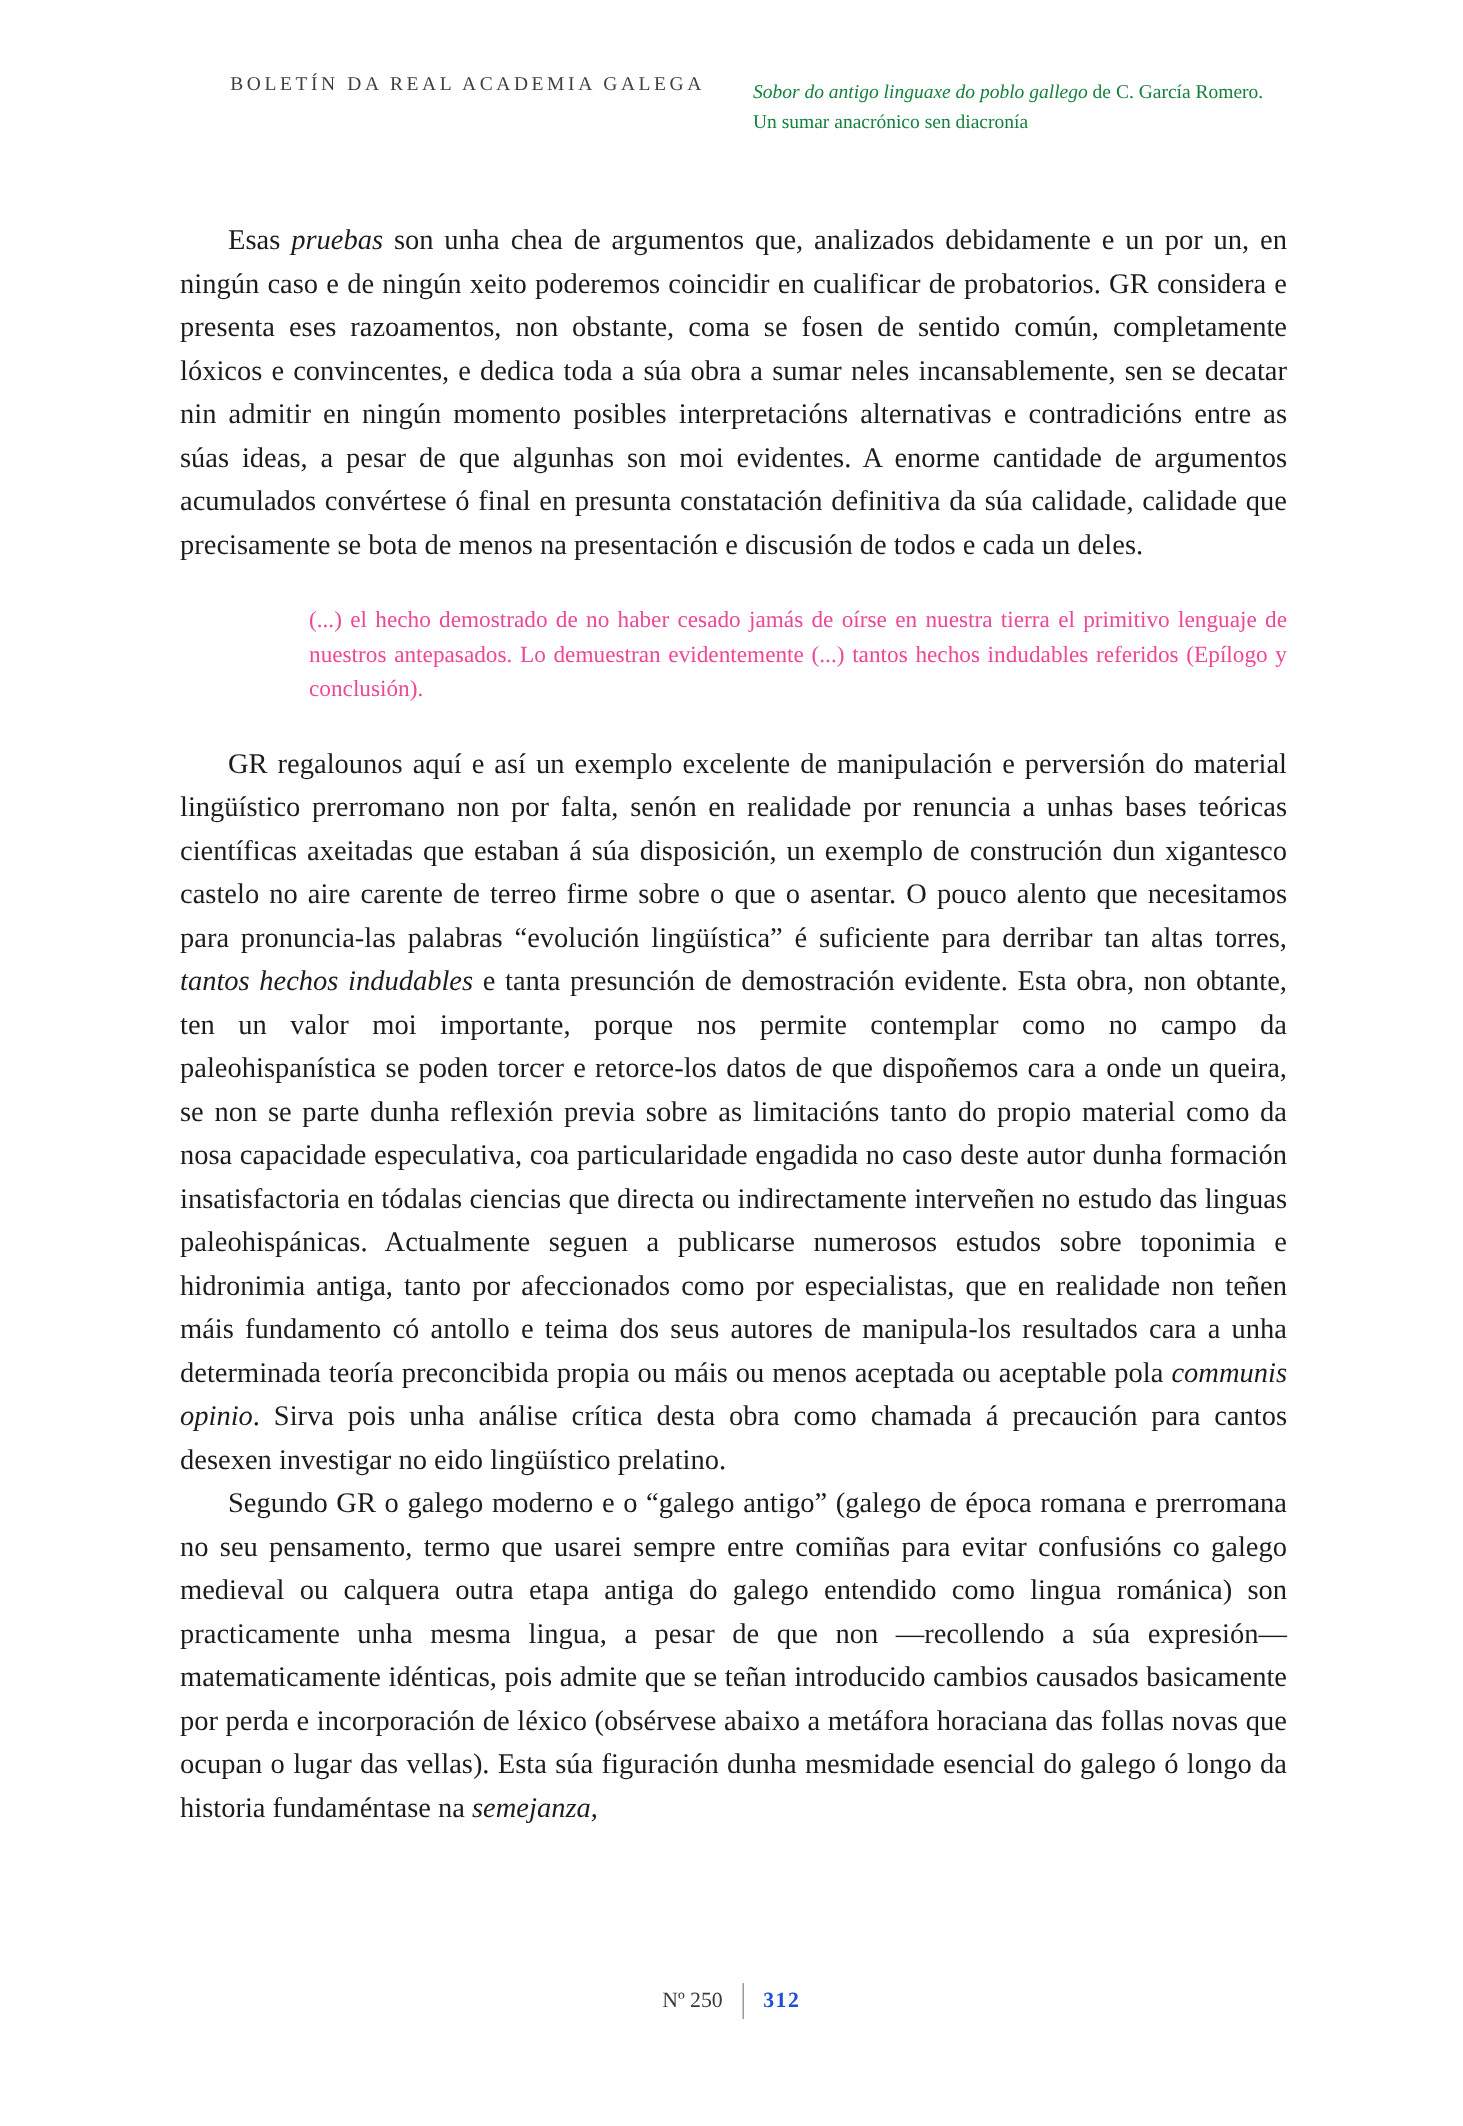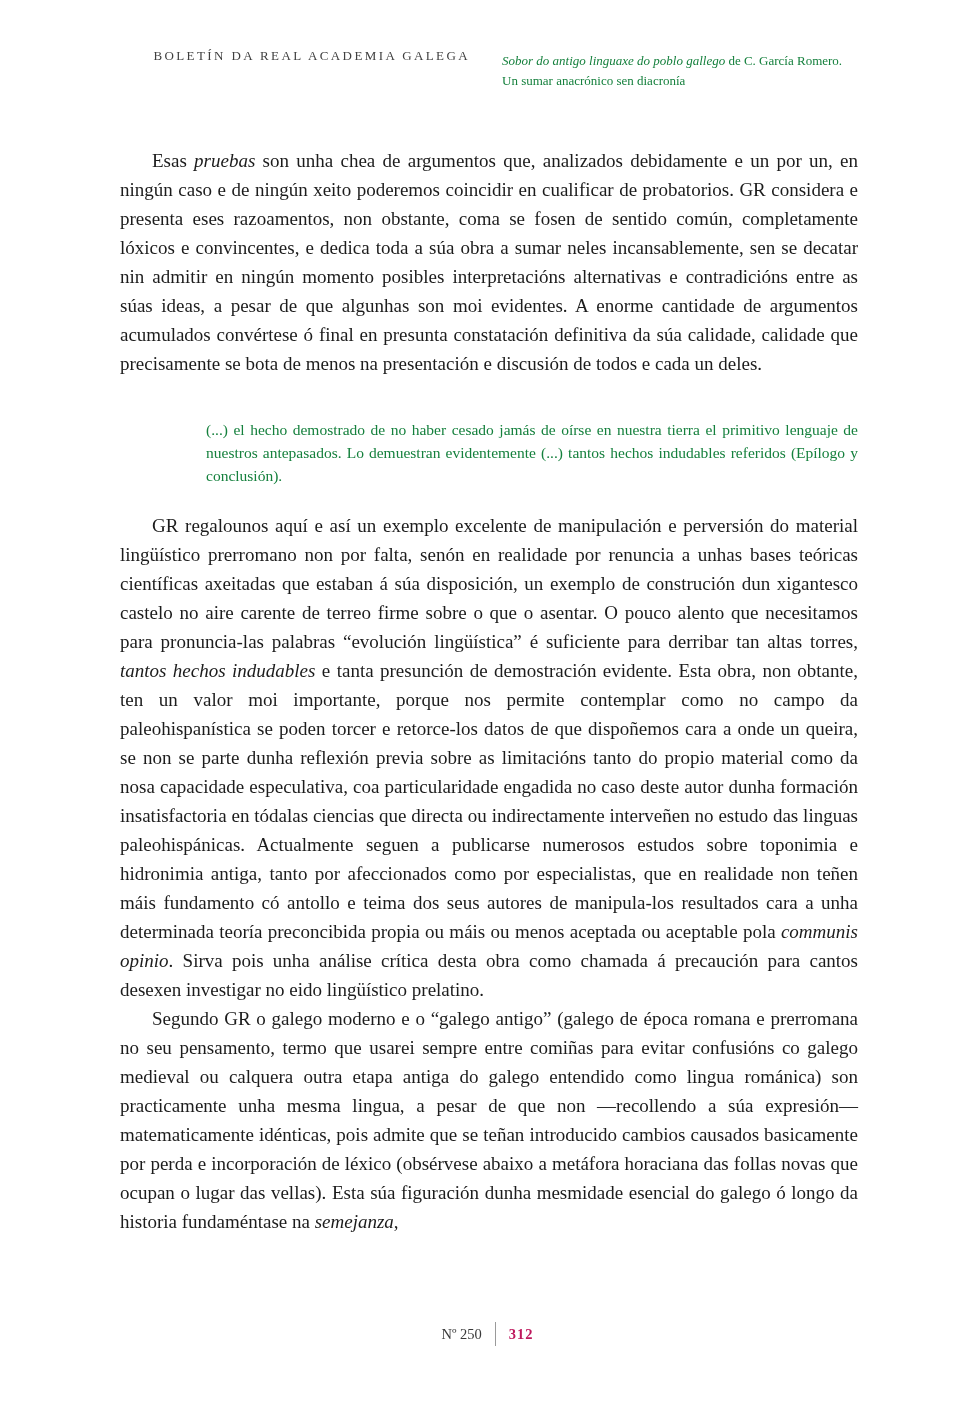--- a/index.html
+++ b/index.html
@@ -59,24 +59,24 @@
     font-size: 19px;
     line-height: 29px;
     text-align: justify;
     color: #1c1c1c;
   }
   .para {
     margin: 0;
     text-indent: 32px;
   }
   .quote {
-    margin: 40px 0 24px 86px;
+    margin: 24px 0 24px 86px;
     font-size: 15.5px;
     line-height: 23px;
-    color: #15803d;
+    color: #ec4899;
     text-indent: 0;
     text-align: justify;
   }
   .page-body em { font-style: italic; }
 
   
   .page-footer {
     position: absolute;
     top: 1322px;
     left: 0;
@@ -89,21 +89,21 @@
     color: #3a3a3a;
   }
   .footer-divider {
     width: 1px;
     height: 24px;
     background: #9a9a9a;
   }
   .page-num {
     font-weight: bold;
     letter-spacing: 1px;
-    color: #be185d;
+    color: #1d4ed8;
   }
 </style>
 </head>
 <body>
 
 <div class="page">
 
   <header class="page-header">
     <div class="journal-title-box">
       <span class="journal-title">BOLETÍN DA REAL ACADEMIA GALEGA</span>

